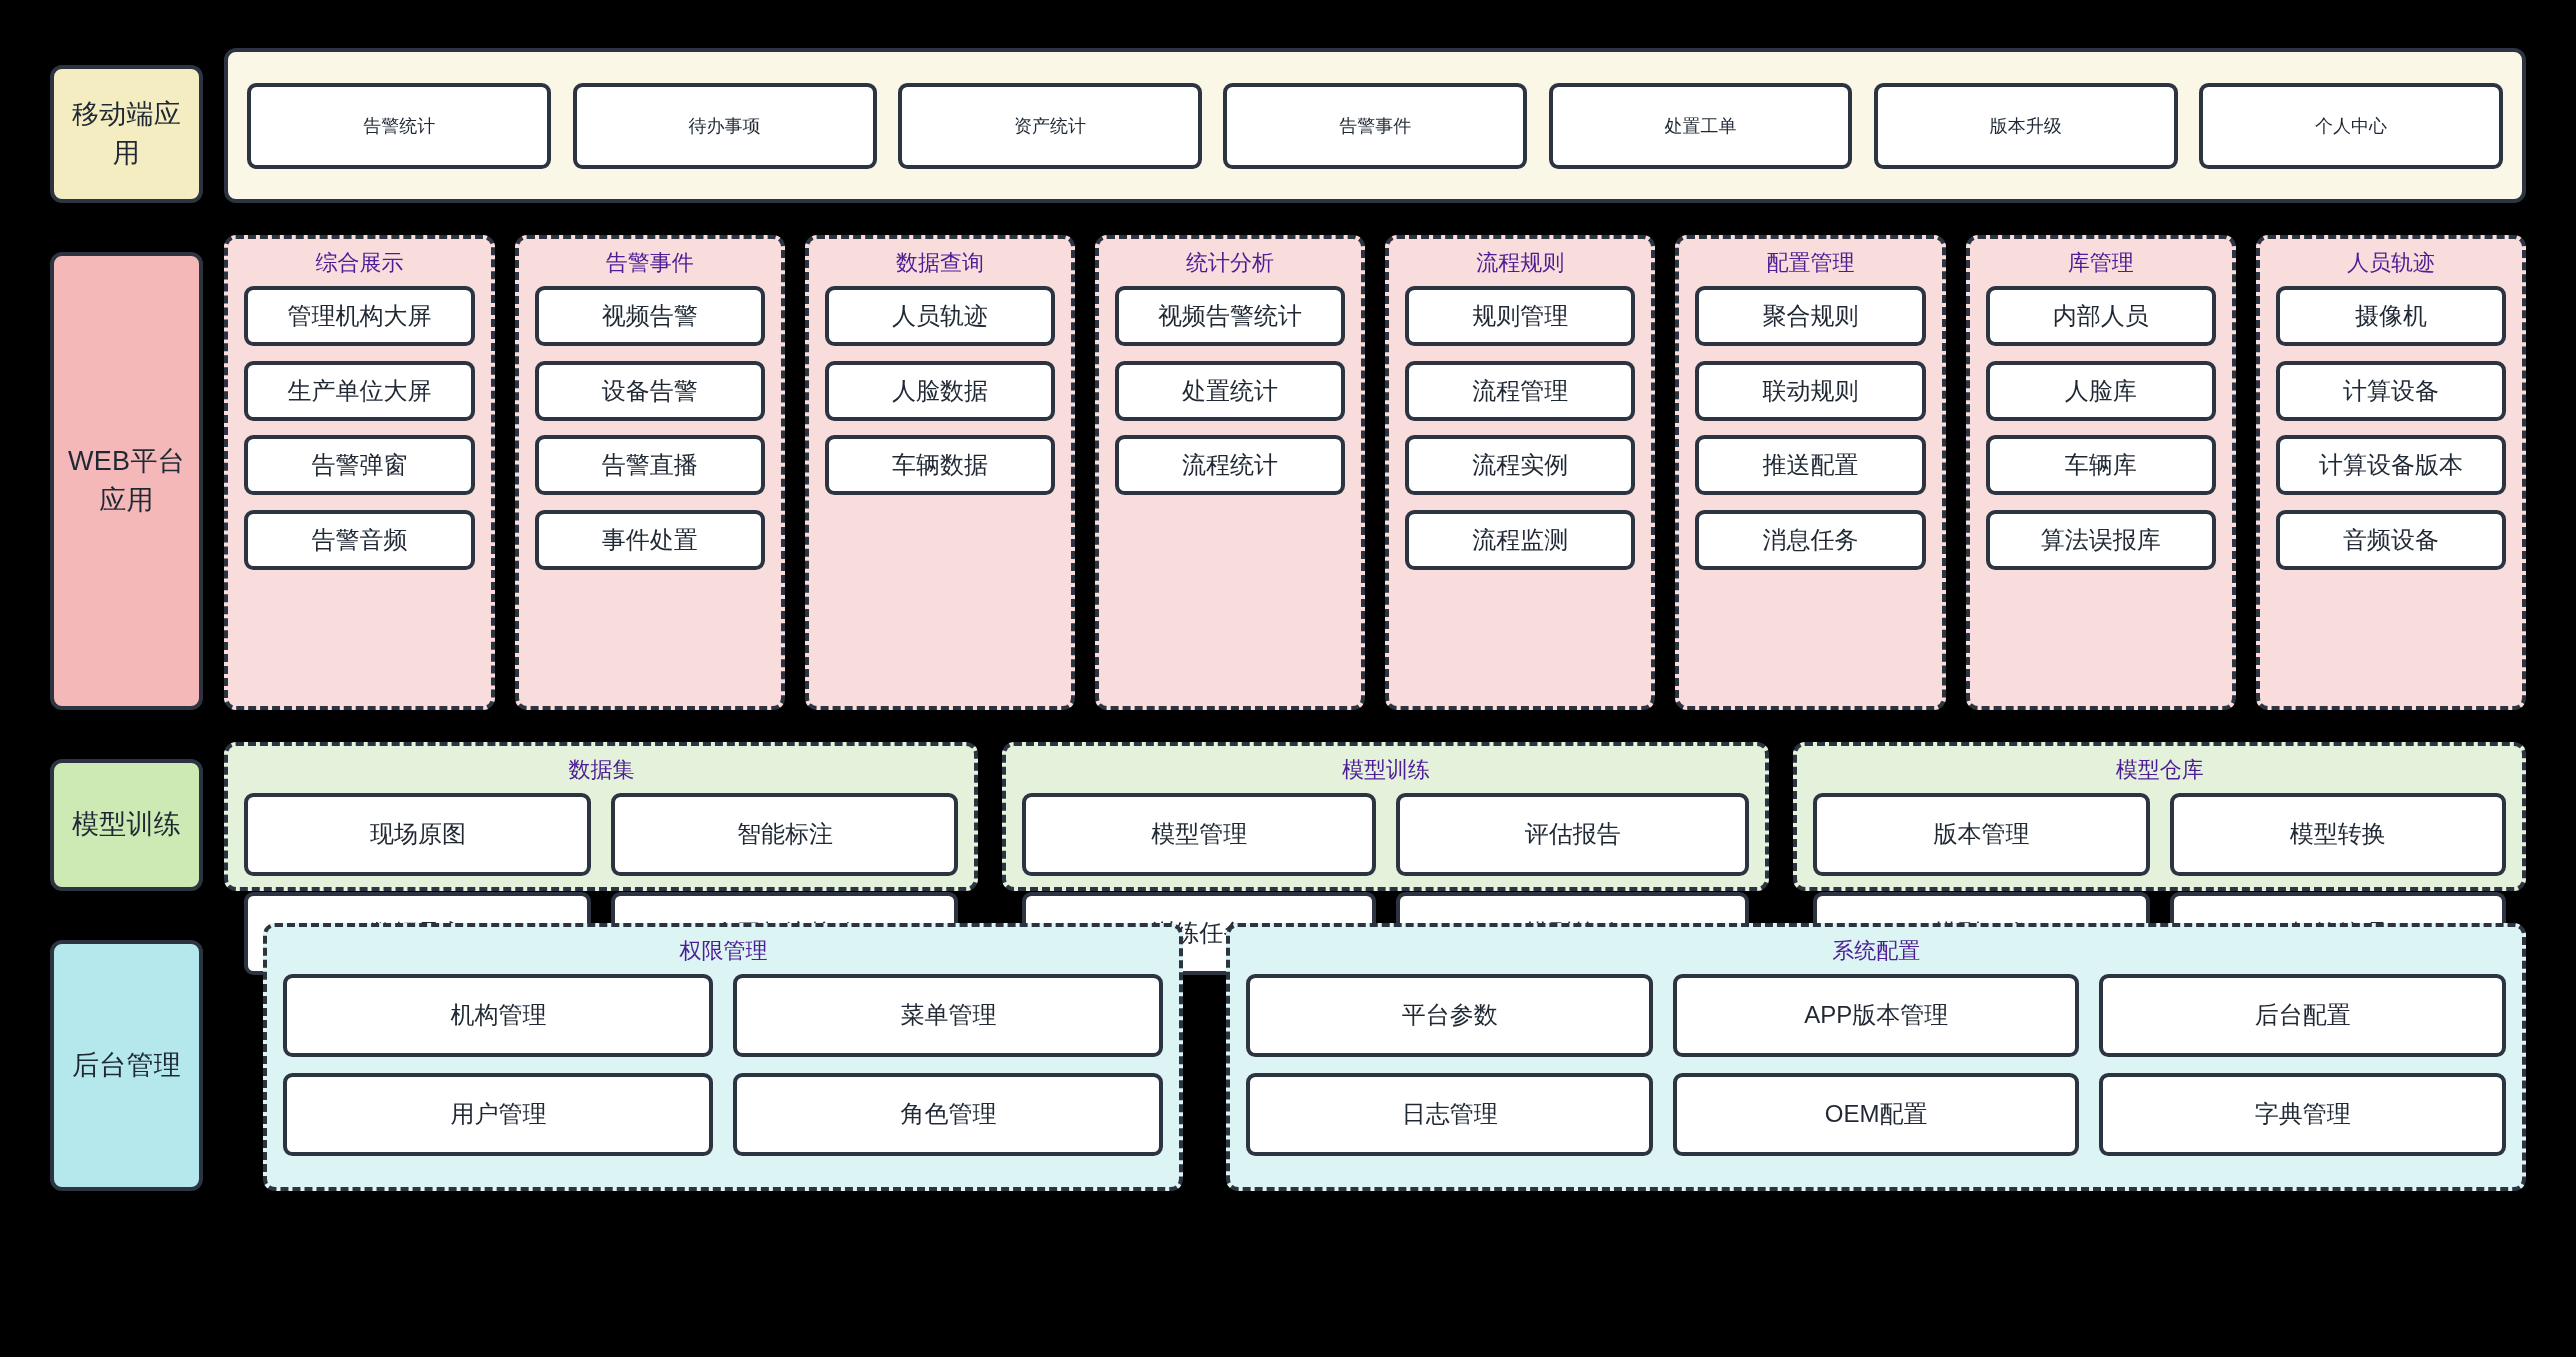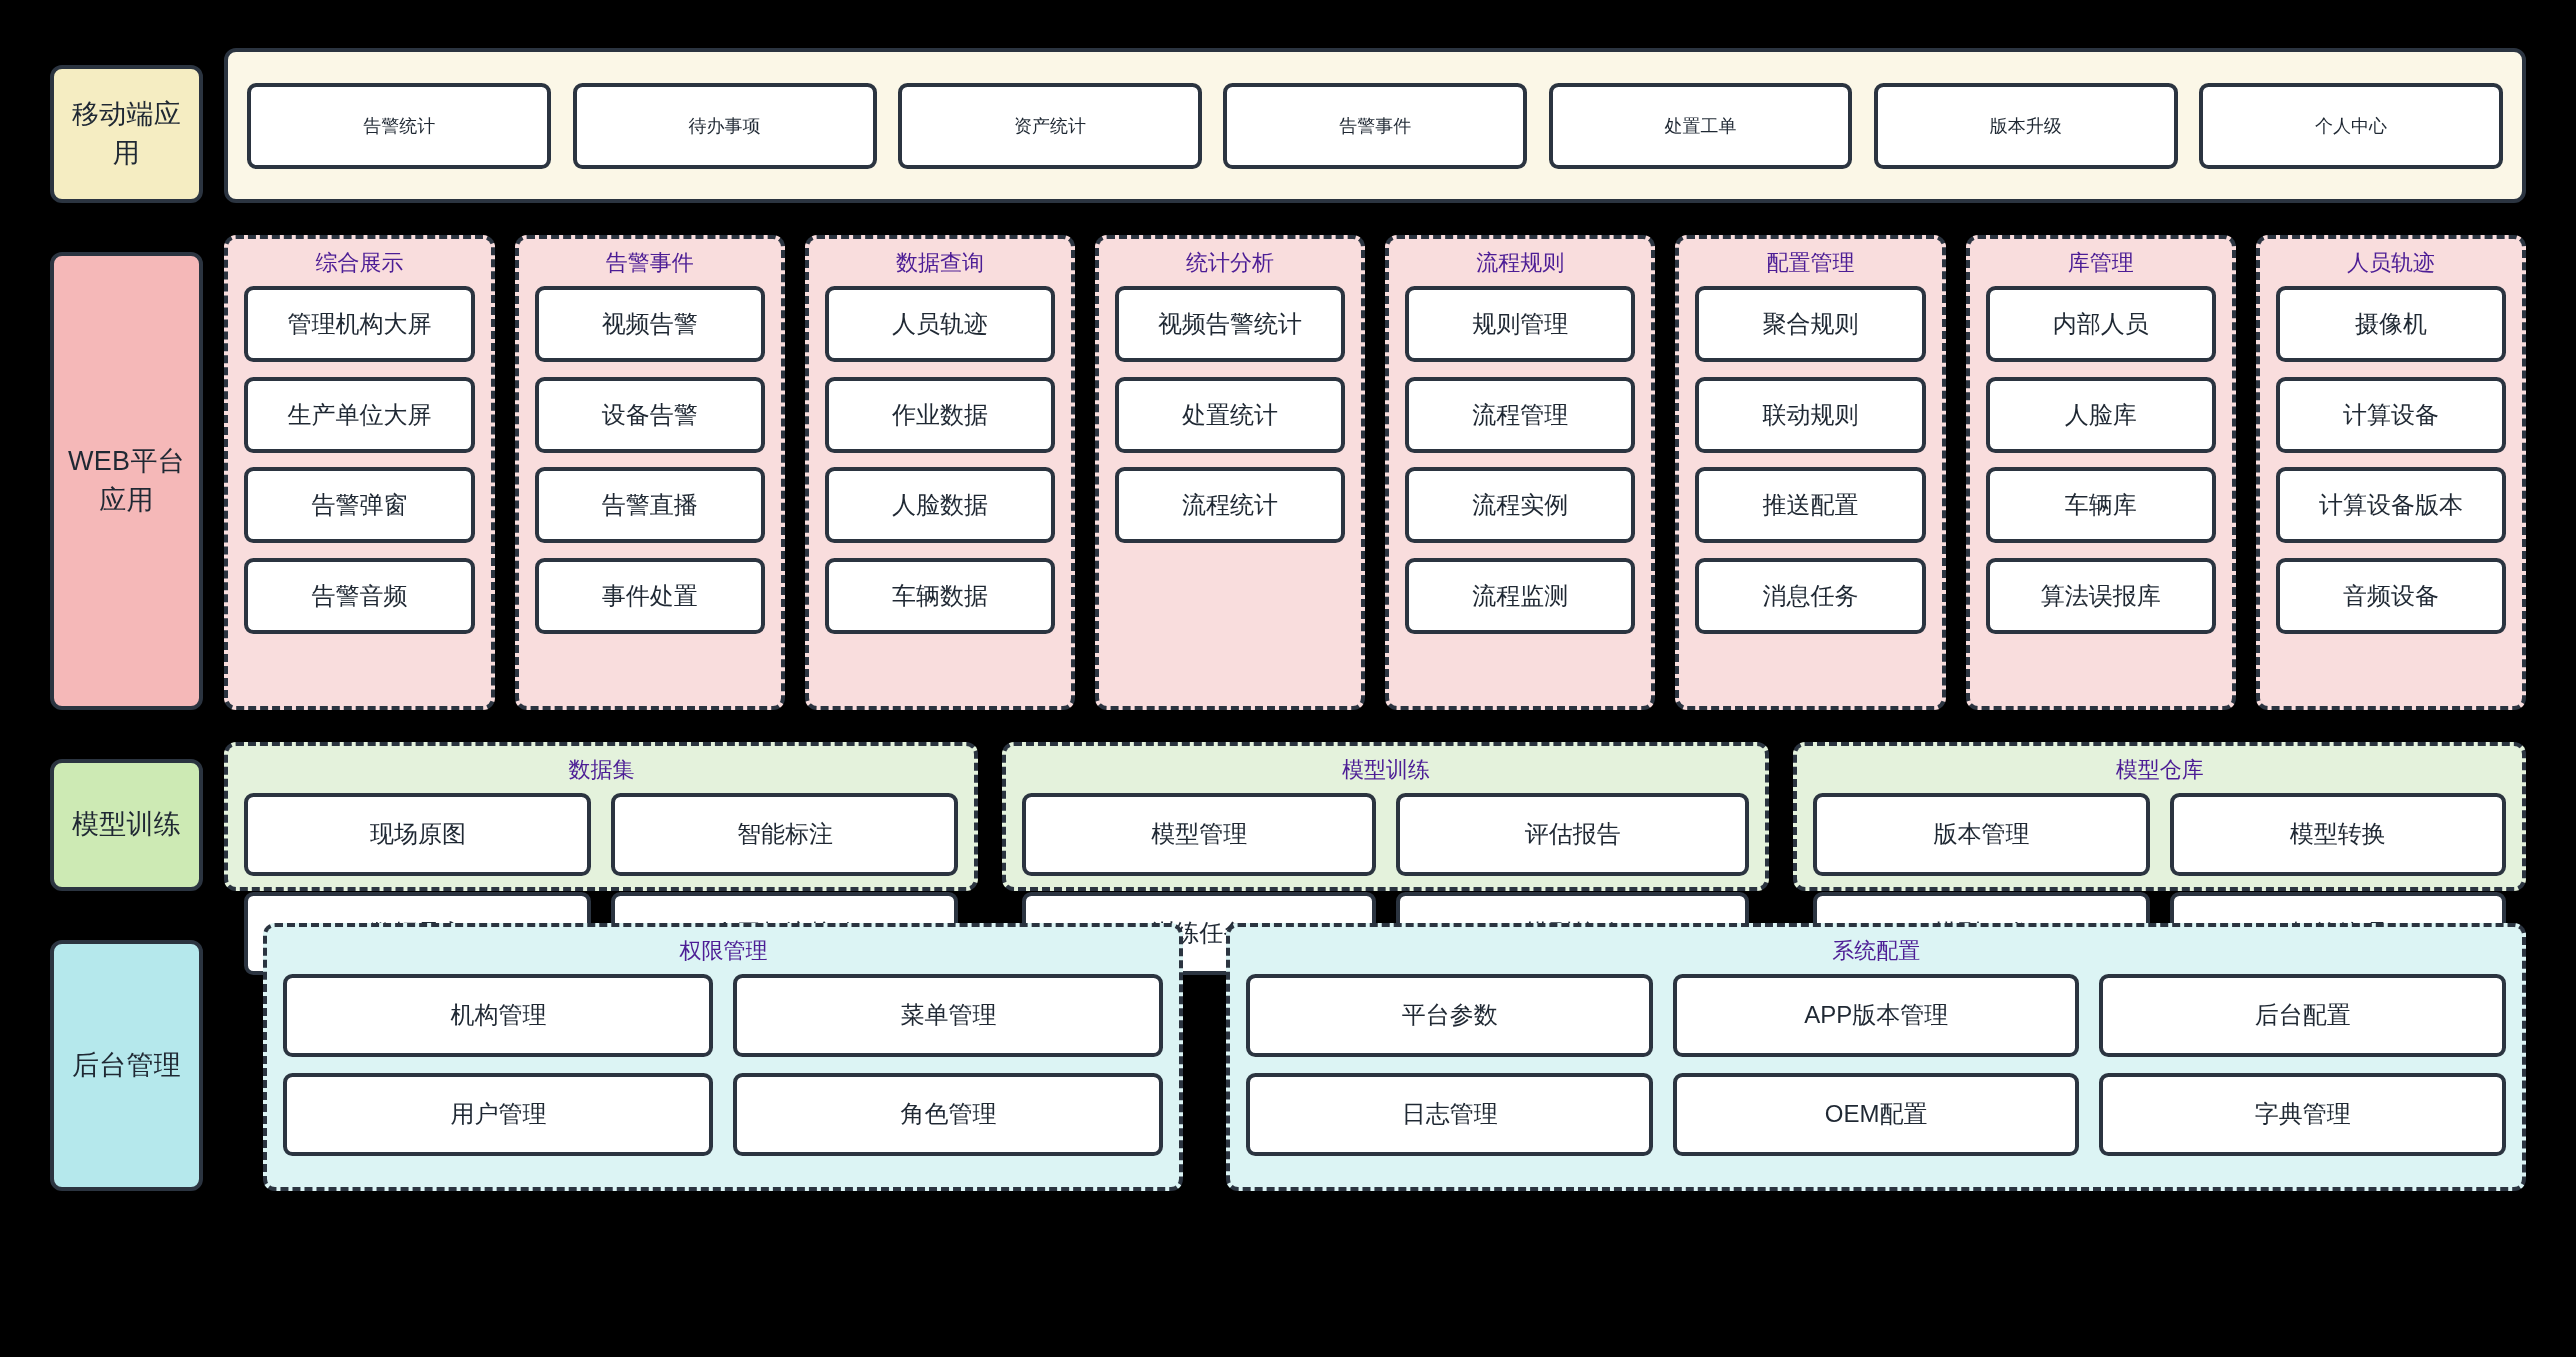--- a/index.html
+++ b/index.html
@@ -99,21 +99,21 @@
   .group-items.grid3 {
     display: grid;
     grid-template-columns: 1fr 1fr 1fr;
     gap: 16px 20px;
     align-content: start;
   }
   .item {
     background: #ffffff;
     border: 4.7px solid #2b3440;
     border-radius: 9.4px;
-    height: 76px;
+    height: 60px;
     display: flex;
     align-items: center;
     justify-content: center;
     font-size: 24px;
     color: #1f2833;
     text-align: center;
     padding: 0 5.4px;
     white-space: nowrap;
   }
   .grid2 .item, .grid3 .item { height: 83px; }
@@ -182,21 +182,20 @@
           <div class="item">设备告警</div>
           <div class="item">告警直播</div>
           <div class="item">事件处置</div>
         </div>
       </div>
 
       <div class="group g-pink">
         <div class="group-title">数据查询</div>
         <div class="group-items">
           <div class="item">人员轨迹</div>
-          <div class="item">作业数据</div>
           <div class="item">人脸数据</div>
           <div class="item">车辆数据</div>
         </div>
       </div>
 
       <div class="group g-pink">
         <div class="group-title">统计分析</div>
         <div class="group-items">
           <div class="item">视频告警统计</div>
           <div class="item">处置统计</div>

